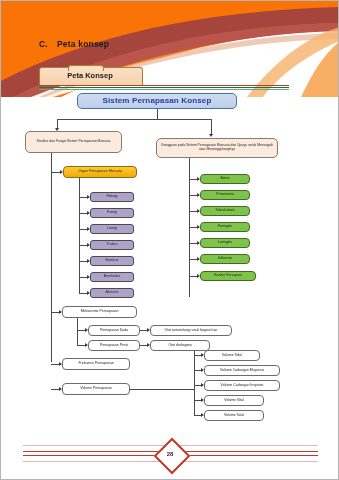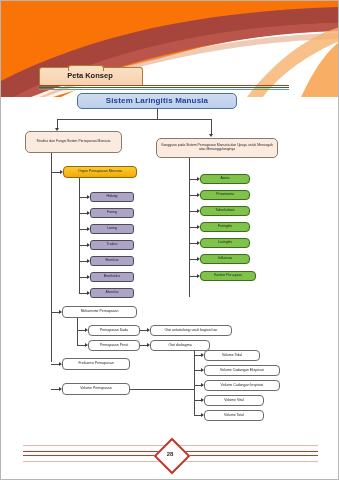--- a/index.html
+++ b/index.html
@@ -79,33 +79,36 @@
       <path d="M0,0 L339,0 L339,30 C250,30 150,52 60,96 L0,96 Z" fill="#f97306"></path>
       <path d="M339,22 C230,24 120,50 30,96 L0,96 L0,80 C90,34 200,10 339,6 Z" fill="#a6453c"></path>
       <path d="M339,30 C235,32 125,58 36,96 L12,96 C105,50 215,24 339,22 Z" fill="#b9554a"></path>
       <path d="M339,44 C240,46 135,70 52,96 L30,96 C118,62 225,38 339,36 Z" fill="#ffffff" opacity="0.92"></path>
       <path d="M339,38 C232,40 128,64 44,96 L38,96 C122,60 228,34 339,32 Z" fill="#e0a07a" opacity="0.55"></path>
       <path d="M300,96 C312,70 324,52 339,40 L339,96 Z" fill="#f7a14a" opacity="0.85"></path>
       <path d="M246,96 C272,62 305,36 339,26 L339,40 C310,52 280,72 262,96 Z" fill="#f6b26b" opacity="0.8"></path>
     </svg>
   </div>
 
+  <div class="sect-head">
+    <span class="ltr">C.</span><span>Peta konsep</span>
+  </div>
 
   <div class="banner-wrap">
     <div class="banner-tab">
         <div class="nub"></div>
       </div>
     <div class="banner-label">Peta Konsep</div>
     <div class="rule-a"></div>
     <div class="rule-b"></div>
     <div class="rule-c"></div>
   </div>
 
   <div class="node n-root" style="left:76px;top:92px;width:160px;height:16px;">
-    <span>Sistem Laringitis Manusia</span>
+    <span>Sistem Pernapasan Konsep</span>
   </div>
 
   <div class="ln lnv" style="left:156px;top:108px;height:10px;"></div>
   <div class="ln lnh" style="left:56px;top:118px;width:154px;"></div>
   <div class="ln lnv" style="left:56px;top:118px;height:10px;"></div>
   <div class="arw arw-d" style="left:54px;top:127px;"></div>
   <div class="ln lnv" style="left:210px;top:118px;height:16px;"></div>
   <div class="arw arw-d" style="left:208px;top:133px;"></div>
 
   <div class="node n-cream" style="left:24px;top:130px;width:97px;height:22px;">

